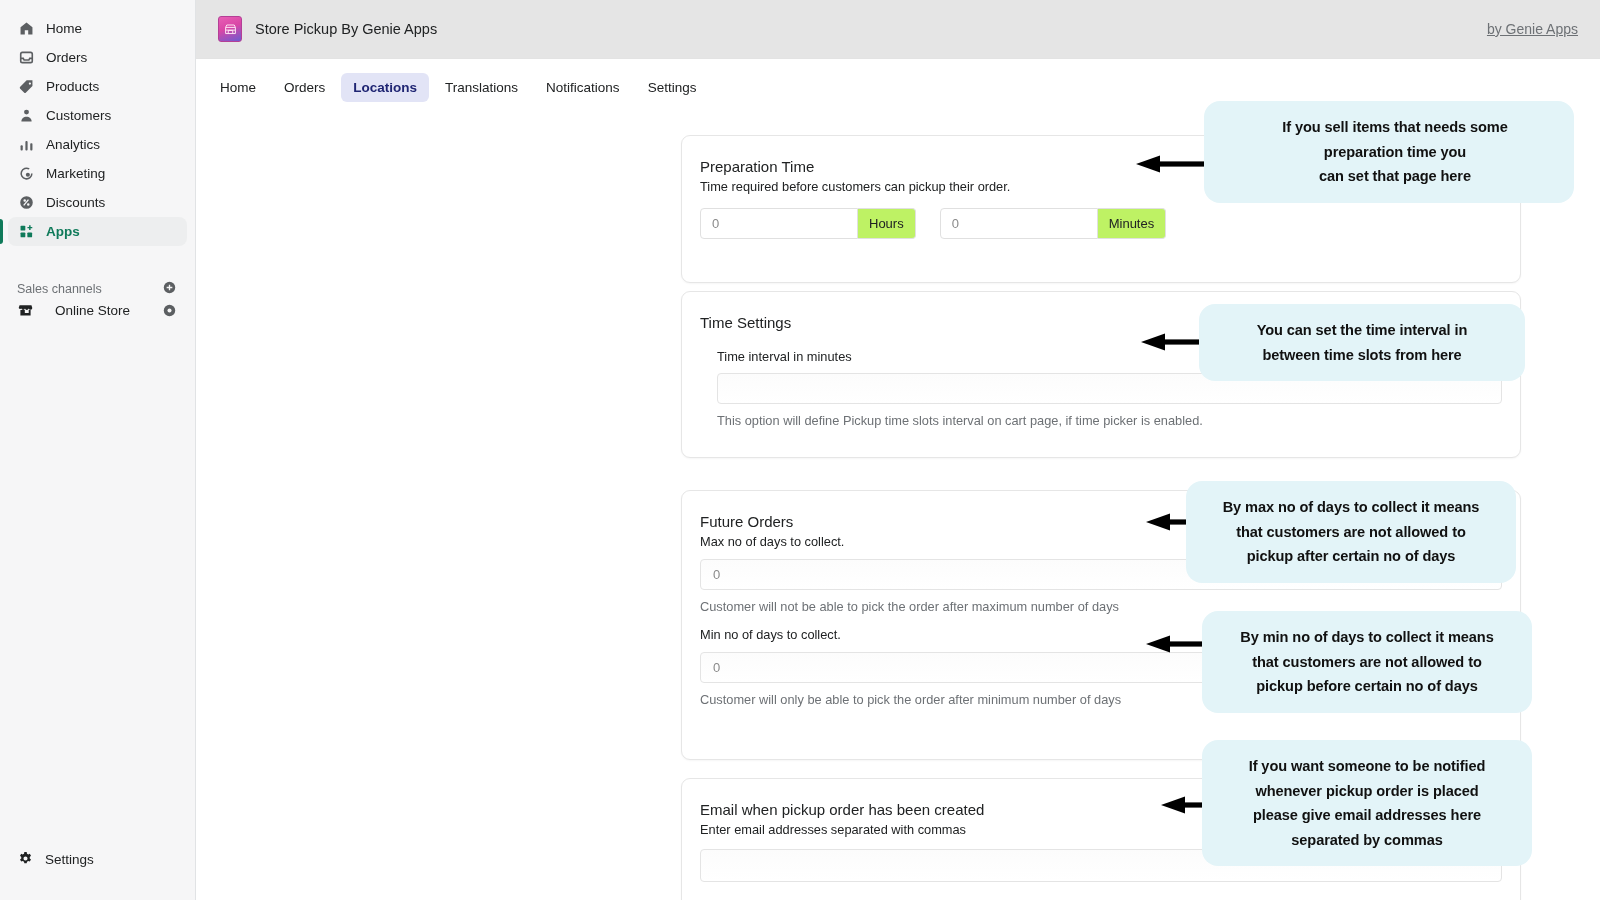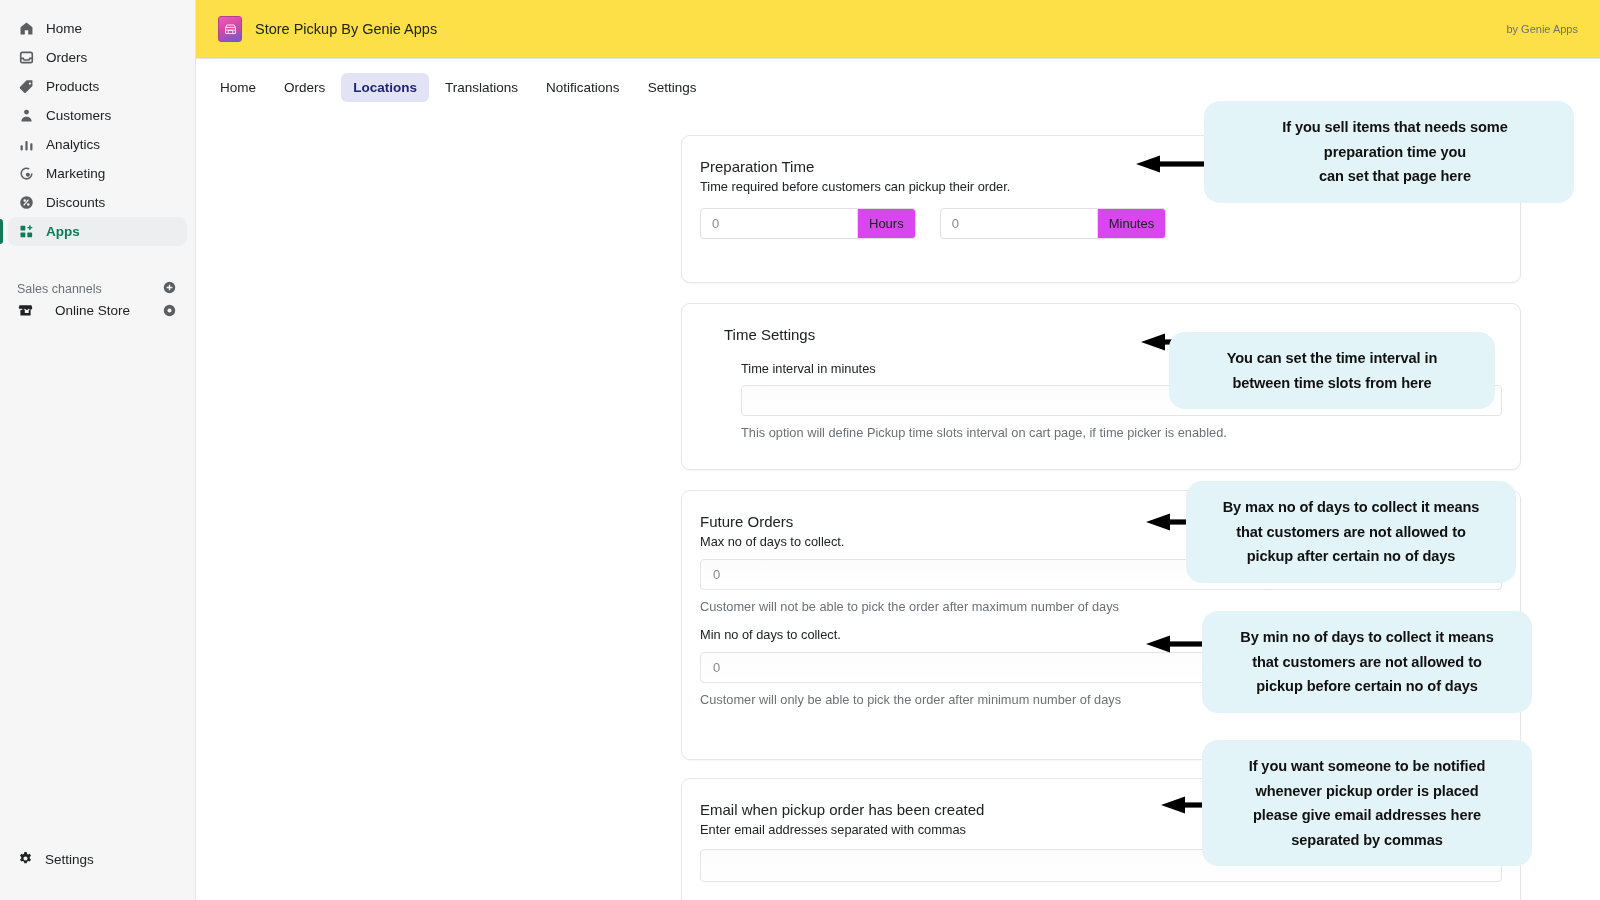--- a/index.html
+++ b/index.html
@@ -68,35 +68,35 @@
     font-size: 13.5px; color: #202223; cursor: pointer;
   }
 
   
   .main {
     flex: 1; height: 900px; position: relative;
     background: #ffffff; overflow: hidden;
   }
   .app-header {
     height: 59px;
-    background: #fde047;
+    background: #e5e5e5;
     border-bottom: 1px solid #e3e3e3;
     display: flex; align-items: center;
     padding: 0 22px 0 22px;
     justify-content: space-between;
   }
   .app-title-wrap { display: flex; align-items: center; gap: 13px; }
   .app-logo {
     width: 24px; height: 26px; border-radius: 3px;
     background: linear-gradient(160deg, #e85fb5 0%, #d946a6 45%, #6d5bd0 100%);
     display: flex; align-items: center; justify-content: center;
     border: 1px solid #b43f96;
   }
   .app-title { font-size: 14.5px; color: #202223; }
-  .by-line { font-size: 11px; color: #6d7175; }
+  .by-line { font-size: 14px; color: #6d7175; text-decoration: underline; }
 
   .tabbar {
     height: 56px; display: flex; align-items: center;
     padding-left: 10px; background: #ffffff;
   }
   .tab {
     font-size: 13.5px; color: #202223;
     padding: 7px 12px; margin: 0 2px;
     border-radius: 6px; cursor: pointer;
   }
@@ -123,21 +123,21 @@
   .field-group { display: flex; }
   .txt-input {
     height: 31px; border: 1px solid #e0e0e0; background: #fff;
     font-size: 13px; color: #8a8a8a;
     padding: 0 11px; display: flex; align-items: center;
     border-radius: 4px 0 0 4px;
     width: 158px;
   }
   .unit-box {
     height: 31px; border: 1px solid #e0e0e0; border-left: none;
-    background: #d946ef; font-size: 13px; color: #202223;
+    background: #bef264; font-size: 13px; color: #202223;
     padding: 0 11px; display: flex; align-items: center;
     border-radius: 0 4px 4px 0;
   }
   .field-group + .field-group { margin-left: 24px; }
 
   .wide-input {
     height: 31px; border: 1px solid #e4e4e4; border-radius: 4px;
     background: linear-gradient(#fcfcfc, #ffffff);
     font-size: 13px; color: #8a8a8a;
     padding: 0 12px; display: flex; align-items: center;
@@ -328,21 +328,21 @@
               <div class="unit-box">Hours</div>
             </div>
             <div class="field-group">
               <div class="txt-input">0</div>
               <div class="unit-box">Minutes</div>
             </div>
           </div>
         </div>
       </div>
 
-      <div class="card" style="top:188px; height:167px;padding-left:24px;">
+      <div class="card" style="top:176px; height:167px;">
         <div class="card-inner">
           <div class="card-title">Time Settings</div>
           <div class="indent" style="margin-top:18px;">
             <div class="card-sub">Time interval in minutes</div>
             <div class="wide-input" style="margin-top:9px;"></div>
             <div class="helper" style="margin-top:9px;">This option will define Pickup time slots interval on cart page, if time picker is enabled.</div>
           </div>
         </div>
       </div>
 
@@ -396,21 +396,21 @@
             <rect x="22" y="8.4" width="192" height="5.2" fill="#000"></rect>
           </svg>
       </div>
 
       <div class="callout" style="left:1008px; top:-14px; width:370px;padding-left:30px;">
         <div>If you sell items that needs some</div>
         <div>preparation time you</div>
         <div>can set that page here</div>
       </div>
 
-      <div class="callout" style="left:973px; top:189px; width:326px;margin-top:28px;">
+      <div class="callout" style="left:1003px; top:189px; width:326px;">
         <div>You can set the time interval in</div>
         <div>between time slots from here</div>
       </div>
 
       <div class="callout" style="left:990px; top:366px; width:330px;">
         <div>By max no of days to collect it means</div>
         <div>that customers are not allowed to</div>
         <div>pickup after certain no of days</div>
       </div>
 

